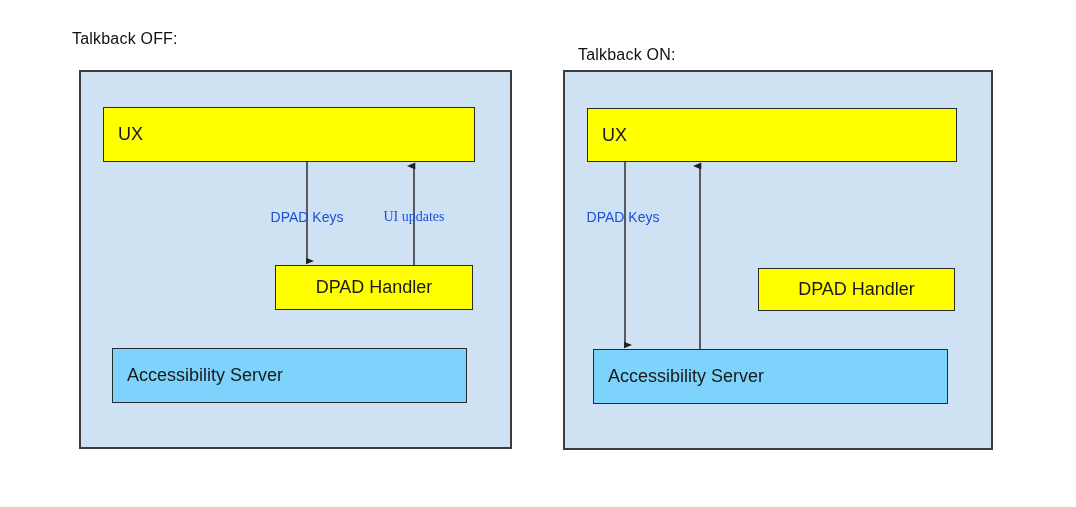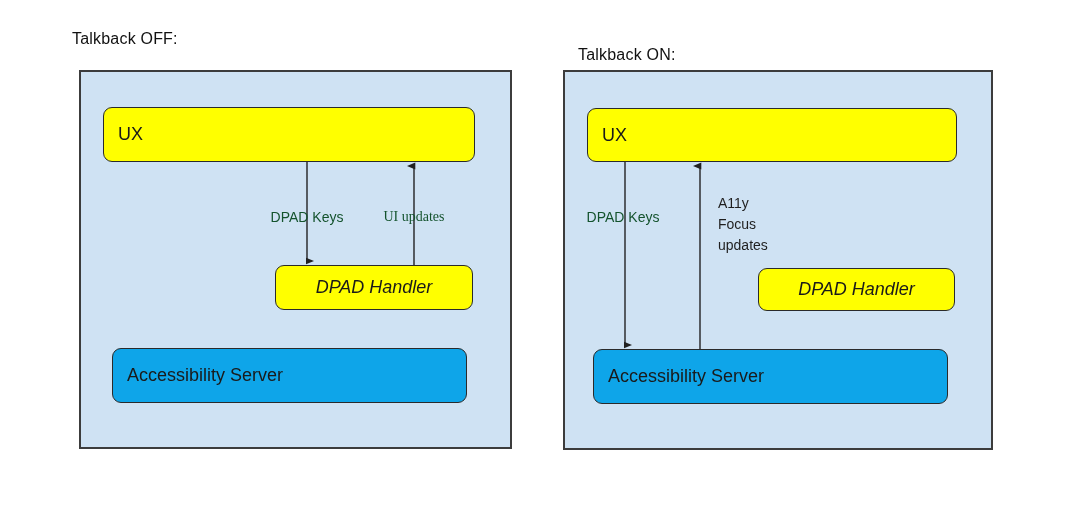--- a/index.html
+++ b/index.html
@@ -24,40 +24,40 @@
   .panel {
     position: absolute;
     box-sizing: border-box;
     background: #cfe2f3;
     border: 2px solid #3c3c3c;
   }
   .node {
     position: absolute;
     box-sizing: border-box;
     border: 1.6px solid #2a2a2a;
-    border-radius: 9px;
+    border-radius: 0;
     display: flex;
     align-items: center;
     font-size: 18px;
     color: #1a1a1a;
   }
   .node.yellow { background: #ffff00; }
-  .node.green  { background: #0ea5e9; }
+  .node.green  { background: #7dd3fc; }
   .node.pad-left { padding-left: 14px; justify-content: flex-start; }
-  .node.centered { justify-content: center; font-style: italic; }
+  .node.centered { justify-content: center; }
   .arrow-layer {
     position: absolute;
     left: 0; top: 0;
     width: 100%; height: 100%;
     pointer-events: none;
   }
   .edge-label {
     position: absolute;
     font-size: 14px;
-    color: #14532d;
+    color: #1d4ed8;
     white-space: nowrap;
   }
   .edge-label.centered { transform: translateX(-50%); }
   .multiline-label {
     position: absolute;
     font-size: 14px;
     color: #1f1f1f;
     line-height: 21px;
   }
 </style>
@@ -110,20 +110,15 @@
     </svg>
 
     <div class="node yellow pad-left" style="left:22px; top:36px; width:370px; height:54px;">UX</div>
 
     <div class="node yellow centered" style="left:193px; top:196px; width:197px; height:43px;">DPAD Handler</div>
 
     <div class="node green pad-left" style="left:28px; top:277px; width:355px; height:55px;">Accessibility Server</div>
 
     <div class="edge-label centered" style="left:58px; top:137px;">DPAD Keys</div>
 
-    <div class="multiline-label" style="left:153px; top:121px;">
-      <div>A11y</div>
-      <div>Focus</div>
-      <div>updates</div>
-    </div>
   </div>
 
 </div>
 
 </body></html>

